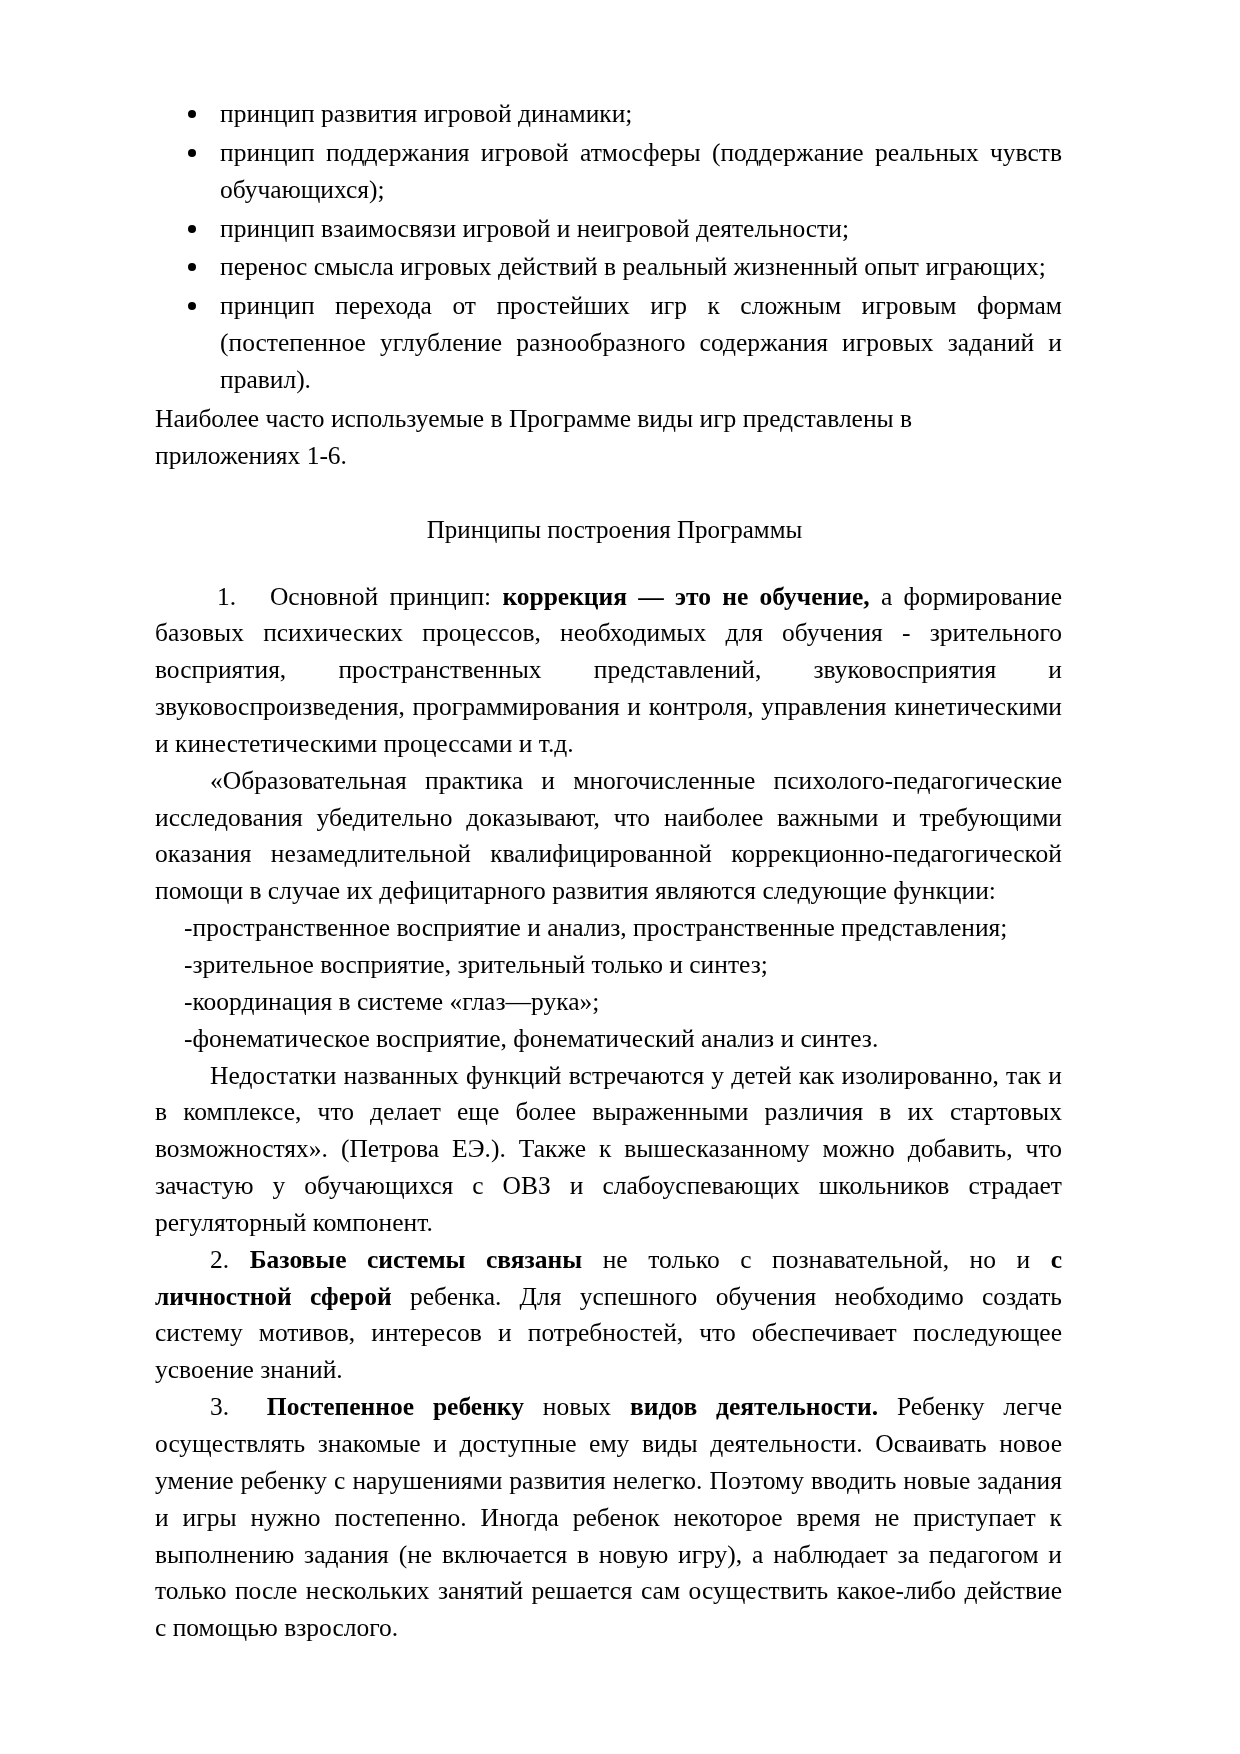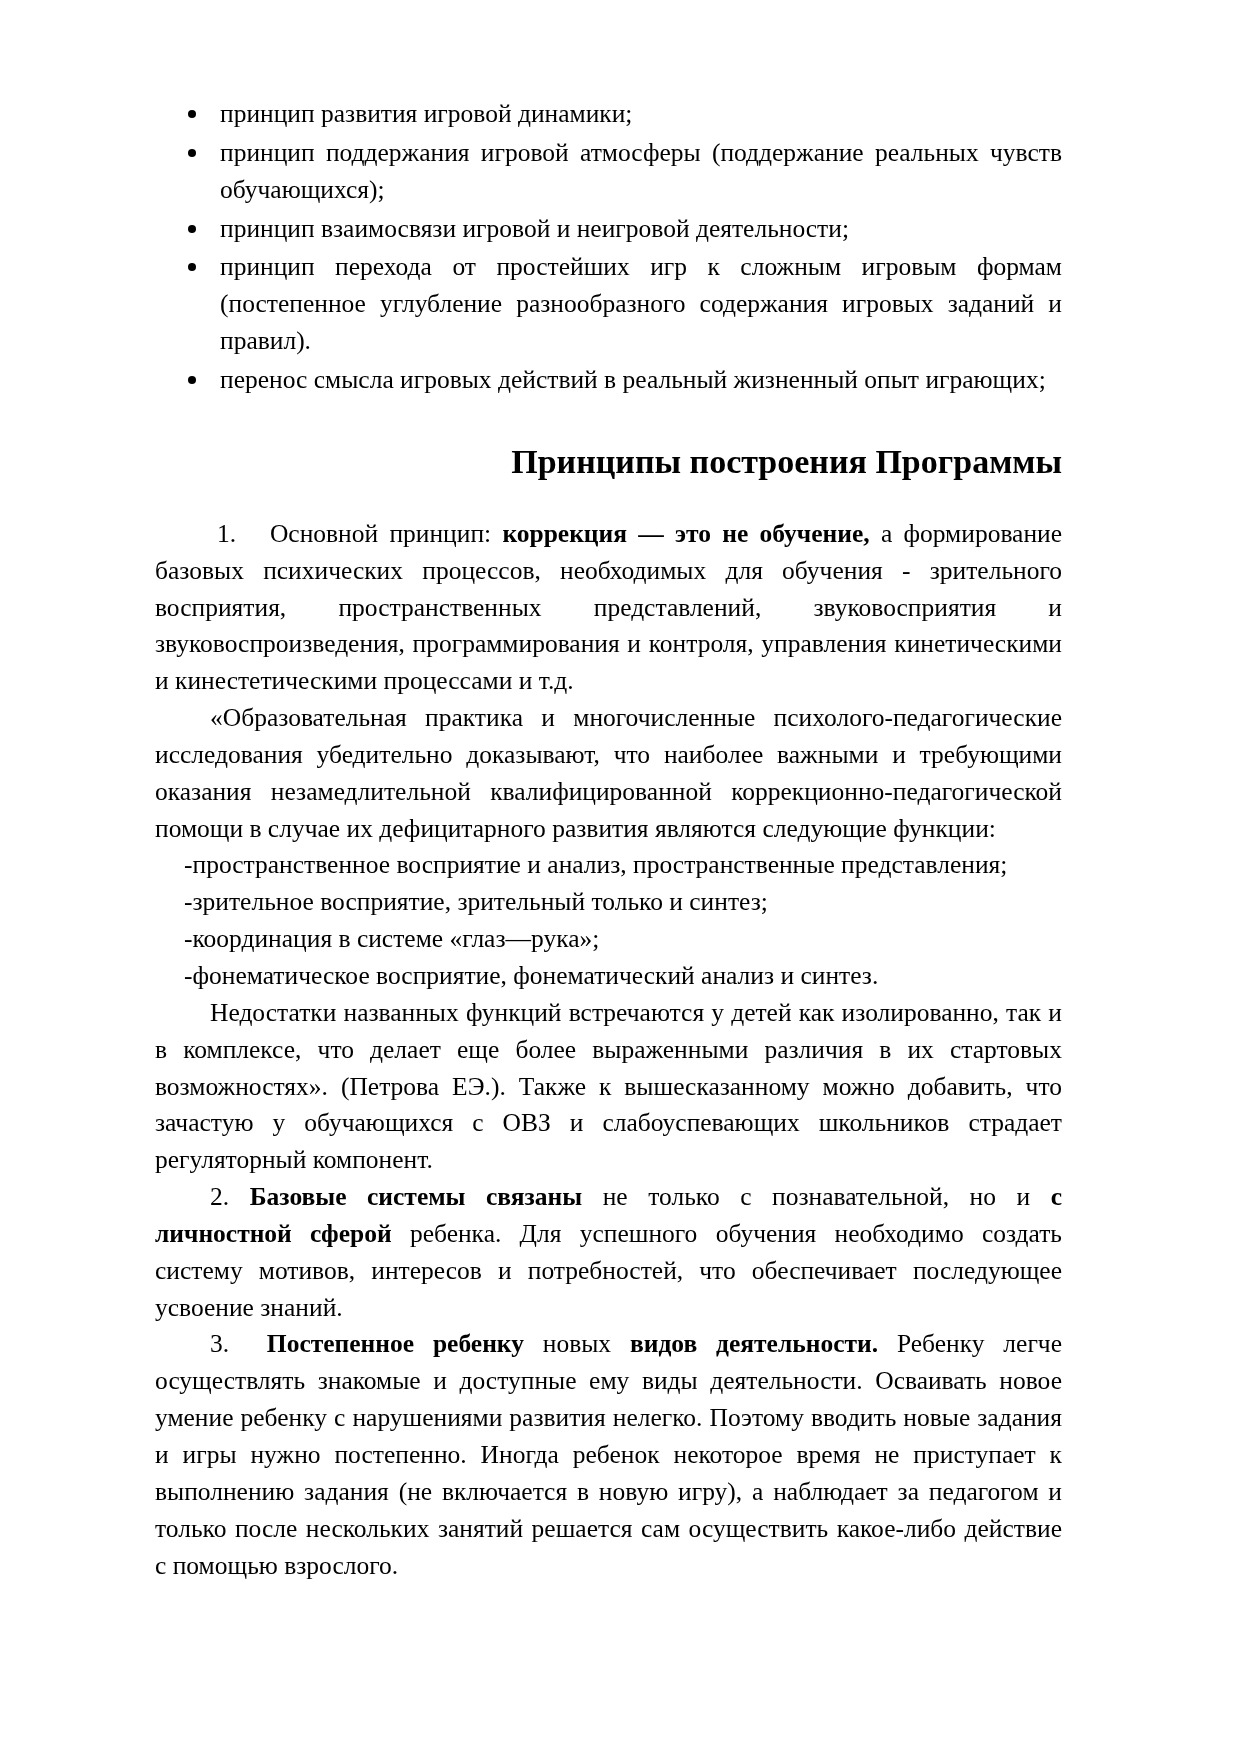--- a/index.html
+++ b/index.html
@@ -66,25 +66,25 @@
     text-indent: 55px;
   }
   p.indent-wide {
     text-indent: 62px;
   }
   p.noj {
     text-align: left;
   }
 
   h2.section-heading {
-    font-size: 34px;
-    font-weight: bold;
+    font-size: 25px;
+    font-weight: normal;
     margin: 38px 0 0 0;
     text-indent: 12px;
-    text-align: right;
+    text-align: center;
     line-height: 1.445;
   }
 
   .gap-after-heading { height: 30px; }
 
   
   p.dash-item {
     text-indent: 0;
     margin-left: 29px;
     text-align: left;
@@ -95,24 +95,25 @@
 </head>
 <body>
 
 <div class="page">
   <div class="doc-body">
 
     <ul class="bullet-list">
       <li><span>принцип развития игровой динамики;</span></li>
       <li><span>принцип поддержания игровой атмосферы (поддержание реальных чувств обучающихся);</span></li>
       <li><span>принцип взаимосвязи игровой и неигровой деятельности;</span></li>
+      <li><span>перенос смысла игровых действий в реальный жизненный опыт играющих;</span></li>
       <li><span>принцип перехода от простейших игр к сложным игровым формам (постепенное углубление разнообразного содержания игровых заданий и правил).</span></li>
-      <li><span>перенос смысла игровых действий в реальный жизненный опыт играющих;</span></li>
     </ul>
 
+    <p class="flush noj">Наиболее часто используемые в Программе виды игр представлены в приложениях 1-6.</p>
 
     <h2 class="section-heading">Принципы построения Программы</h2>
 
     <div class="gap-after-heading"></div>
 
     <p class="indent-wide">
       <span>1.</span>
       <span>&nbsp;&nbsp;</span><span>Основной принцип:</span>
       <b>коррекция — это не обучение,</b>
       <span>а формирование базовых психических процессов, необходимых для обучения - зрительного восприятия, пространственных представлений, звуковосприятия и звуковоспроизведения, программирования и контроля, управления кинетическими и кинестетическими процессами и т.д.</span>

